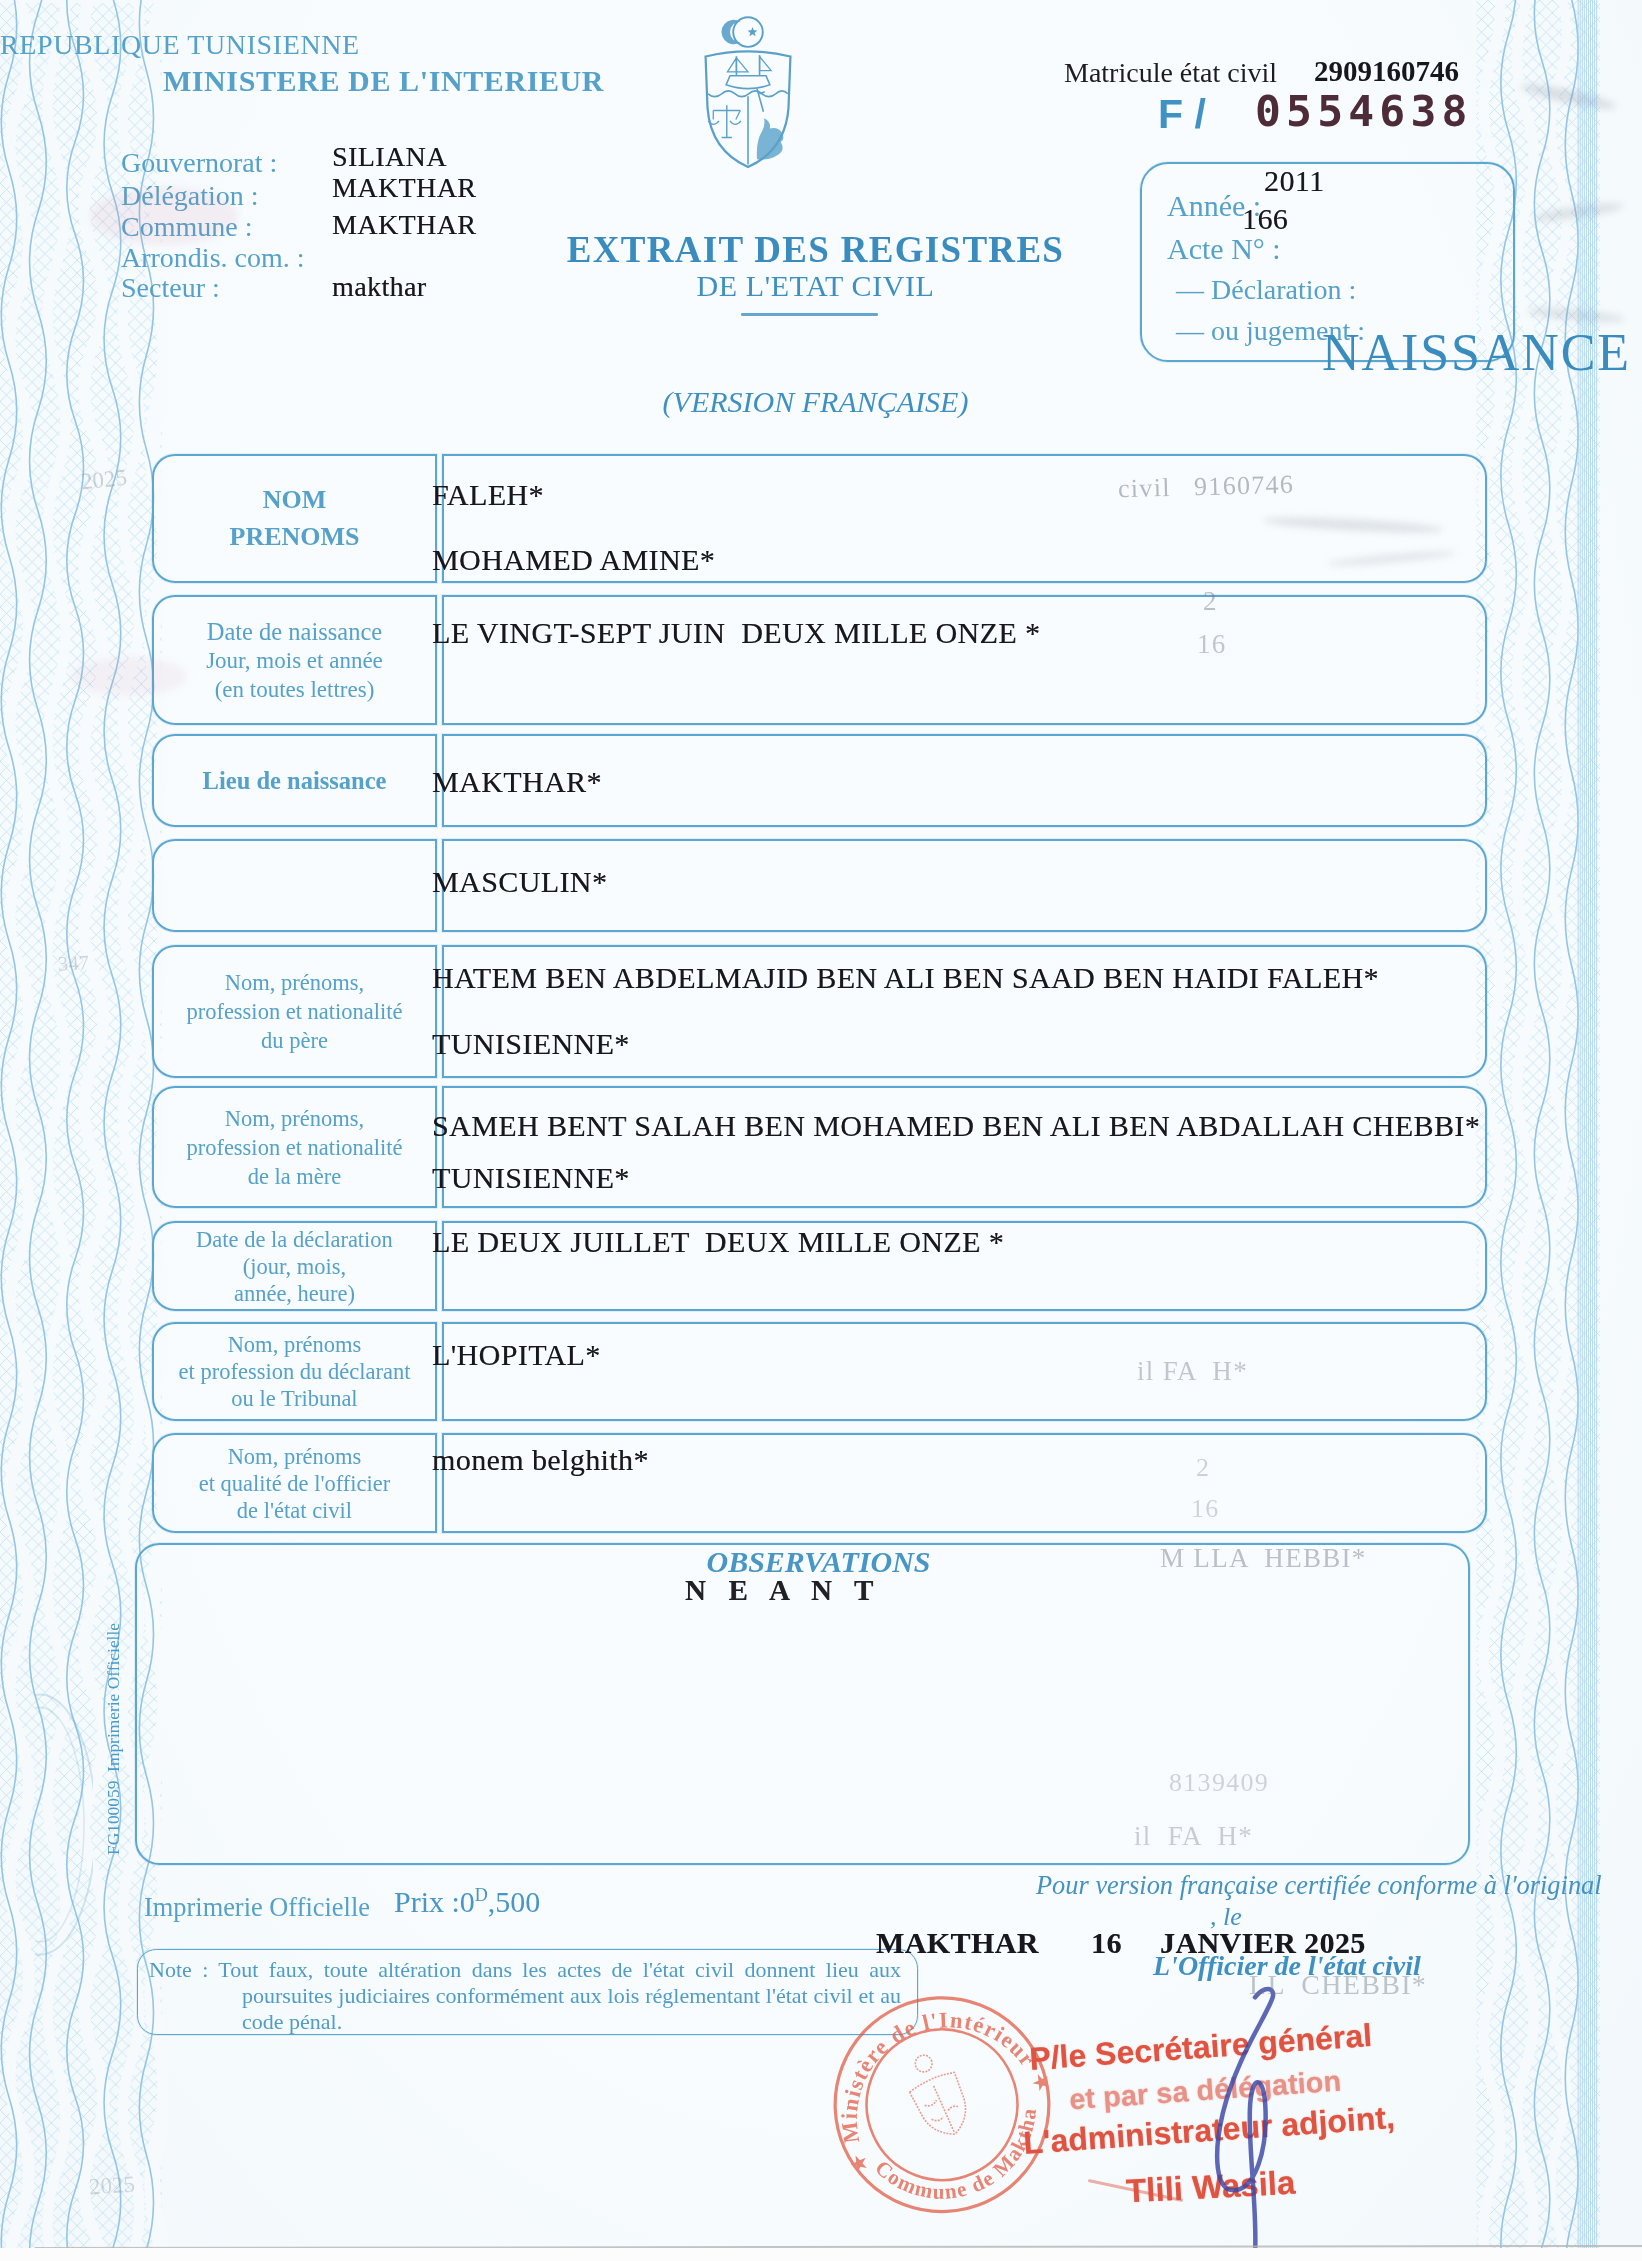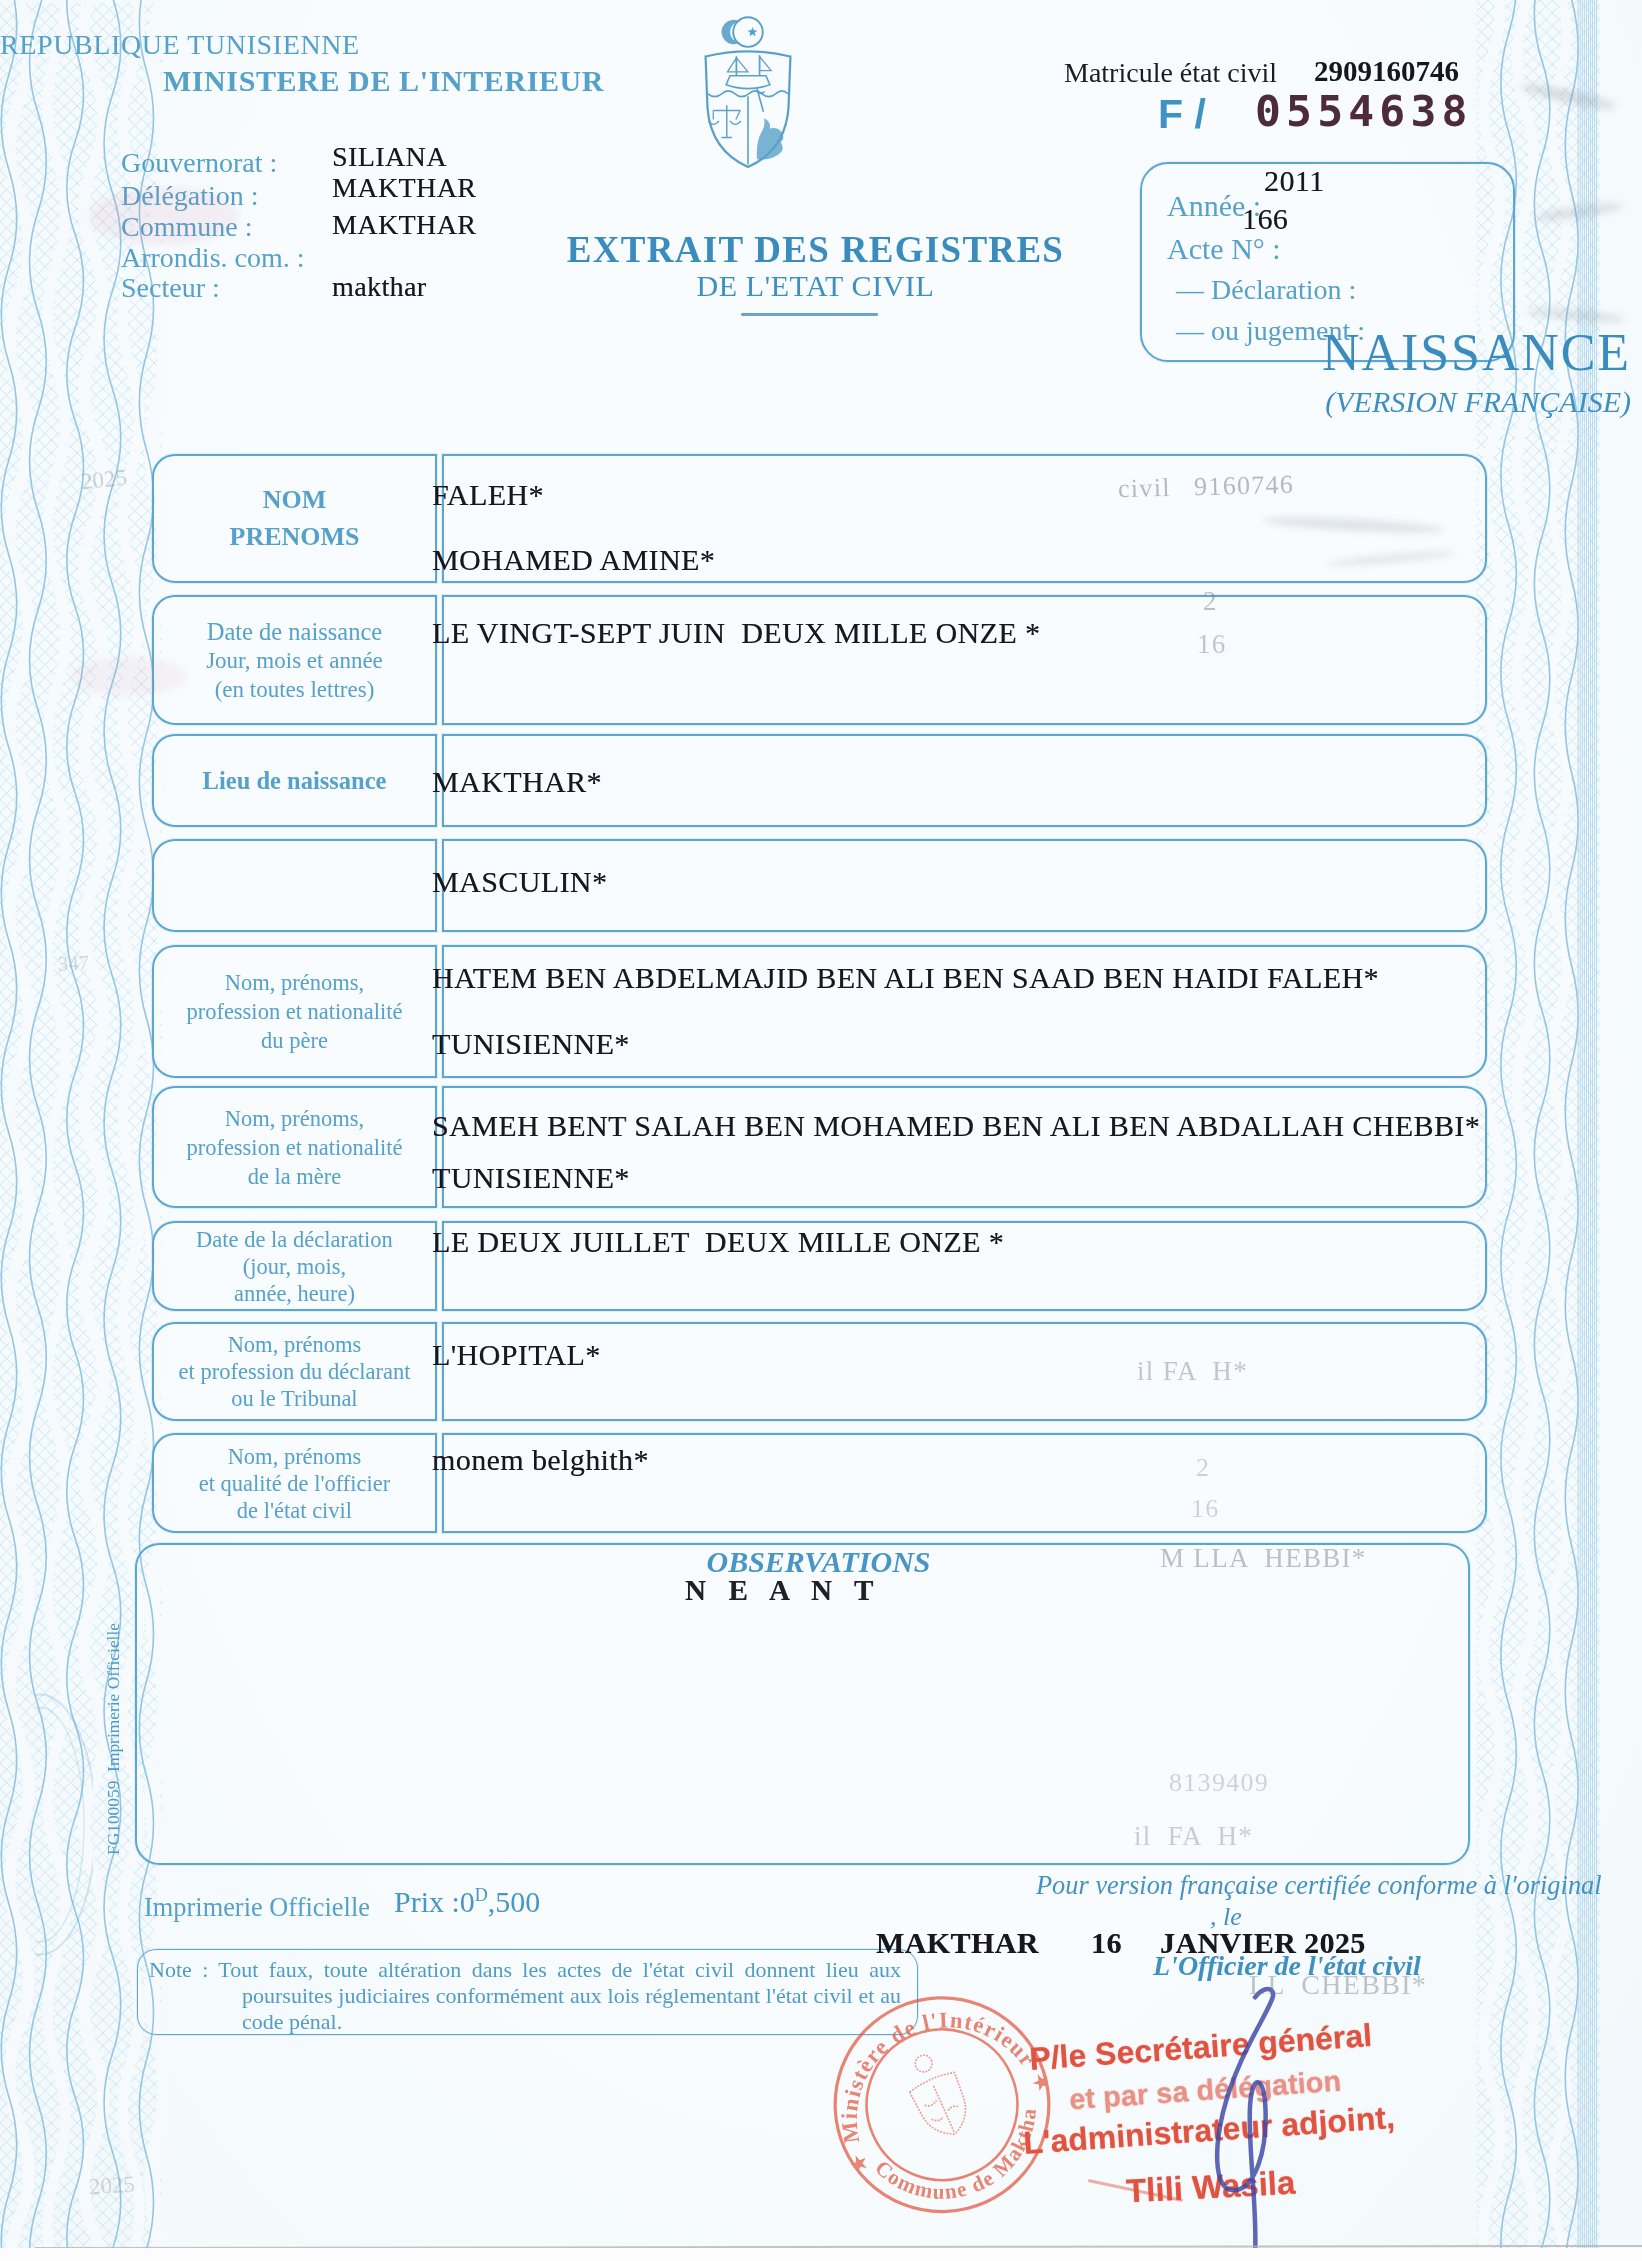--- a/index.html
+++ b/index.html
@@ -120,21 +120,21 @@
   <div class="t abs val" style="left:1264px;top:166px;font-size:30px">2011</div>
   <div class="t abs lab" style="left:1167px;top:234px;font-size:30px">Acte N° :</div>
   <div class="t abs val" style="left:1242px;top:204px;font-size:30px">166</div>
   <div class="t abs lab" style="left:1176px;top:276px;font-size:28px">— Déclaration :</div>
   <div class="t abs lab" style="left:1176px;top:317px;font-size:28px">— ou jugement :</div>
 
   <div class="t abs" style="left:0;top:231px;width:1631px;text-align:center;font-size:37px;font-weight:bold;color:#3a8cbe;letter-spacing:1.3px">EXTRAIT DES REGISTRES</div>
   <div class="t abs" style="left:0;top:271px;width:1631px;text-align:center;font-size:30px;color:#3f90c1;letter-spacing:0.6px">DE L'ETAT CIVIL</div>
   <div class="abs" style="left:741px;top:313px;width:137px;height:2.6px;background:#4a97c4;opacity:.85;border-radius:1.3px"></div>
   <div class="t abs" style="left:0;top:327px;width:1631px;text-align:right;font-size:52px;font-weight:normal;color:#3a8cbe;letter-spacing:1.9px">NAISSANCE</div>
-  <div class="t abs" style="left:0;top:387px;width:1631px;text-align:right;font-size:30px;font-style:italic;color:#3f90c1">(VERSION FRANÇAISE)</div>
+  <div class="t abs" style="left:0;top:387px;width:1631px;text-align:center;font-size:30px;font-style:italic;color:#3f90c1">(VERSION FRANÇAISE)</div>
 
   <div class="row" style="top:454px;height:129px">
     <div class="box lbox" style="left:0;top:0;width:285px;height:129px"></div>
     <div class="box vbox" style="left:290px;top:0;width:1045px;height:129px"></div>
     <div class="ltxt lab" style="left:0;top:0;width:285px;height:129px;font-size:26px;font-weight:bold;justify-content:flex-start;padding-top:27px;box-sizing:border-box">
       <span style="line-height:37px">NOM</span>
       <span style="line-height:37px">PRENOMS</span>
     </div>
     <div class="t abs val" style="left:280px;top:26px;font-size:30px">FALEH*</div>
     <div class="t abs val" style="left:280px;top:91px;font-size:30px">MOHAMED AMINE*</div>

